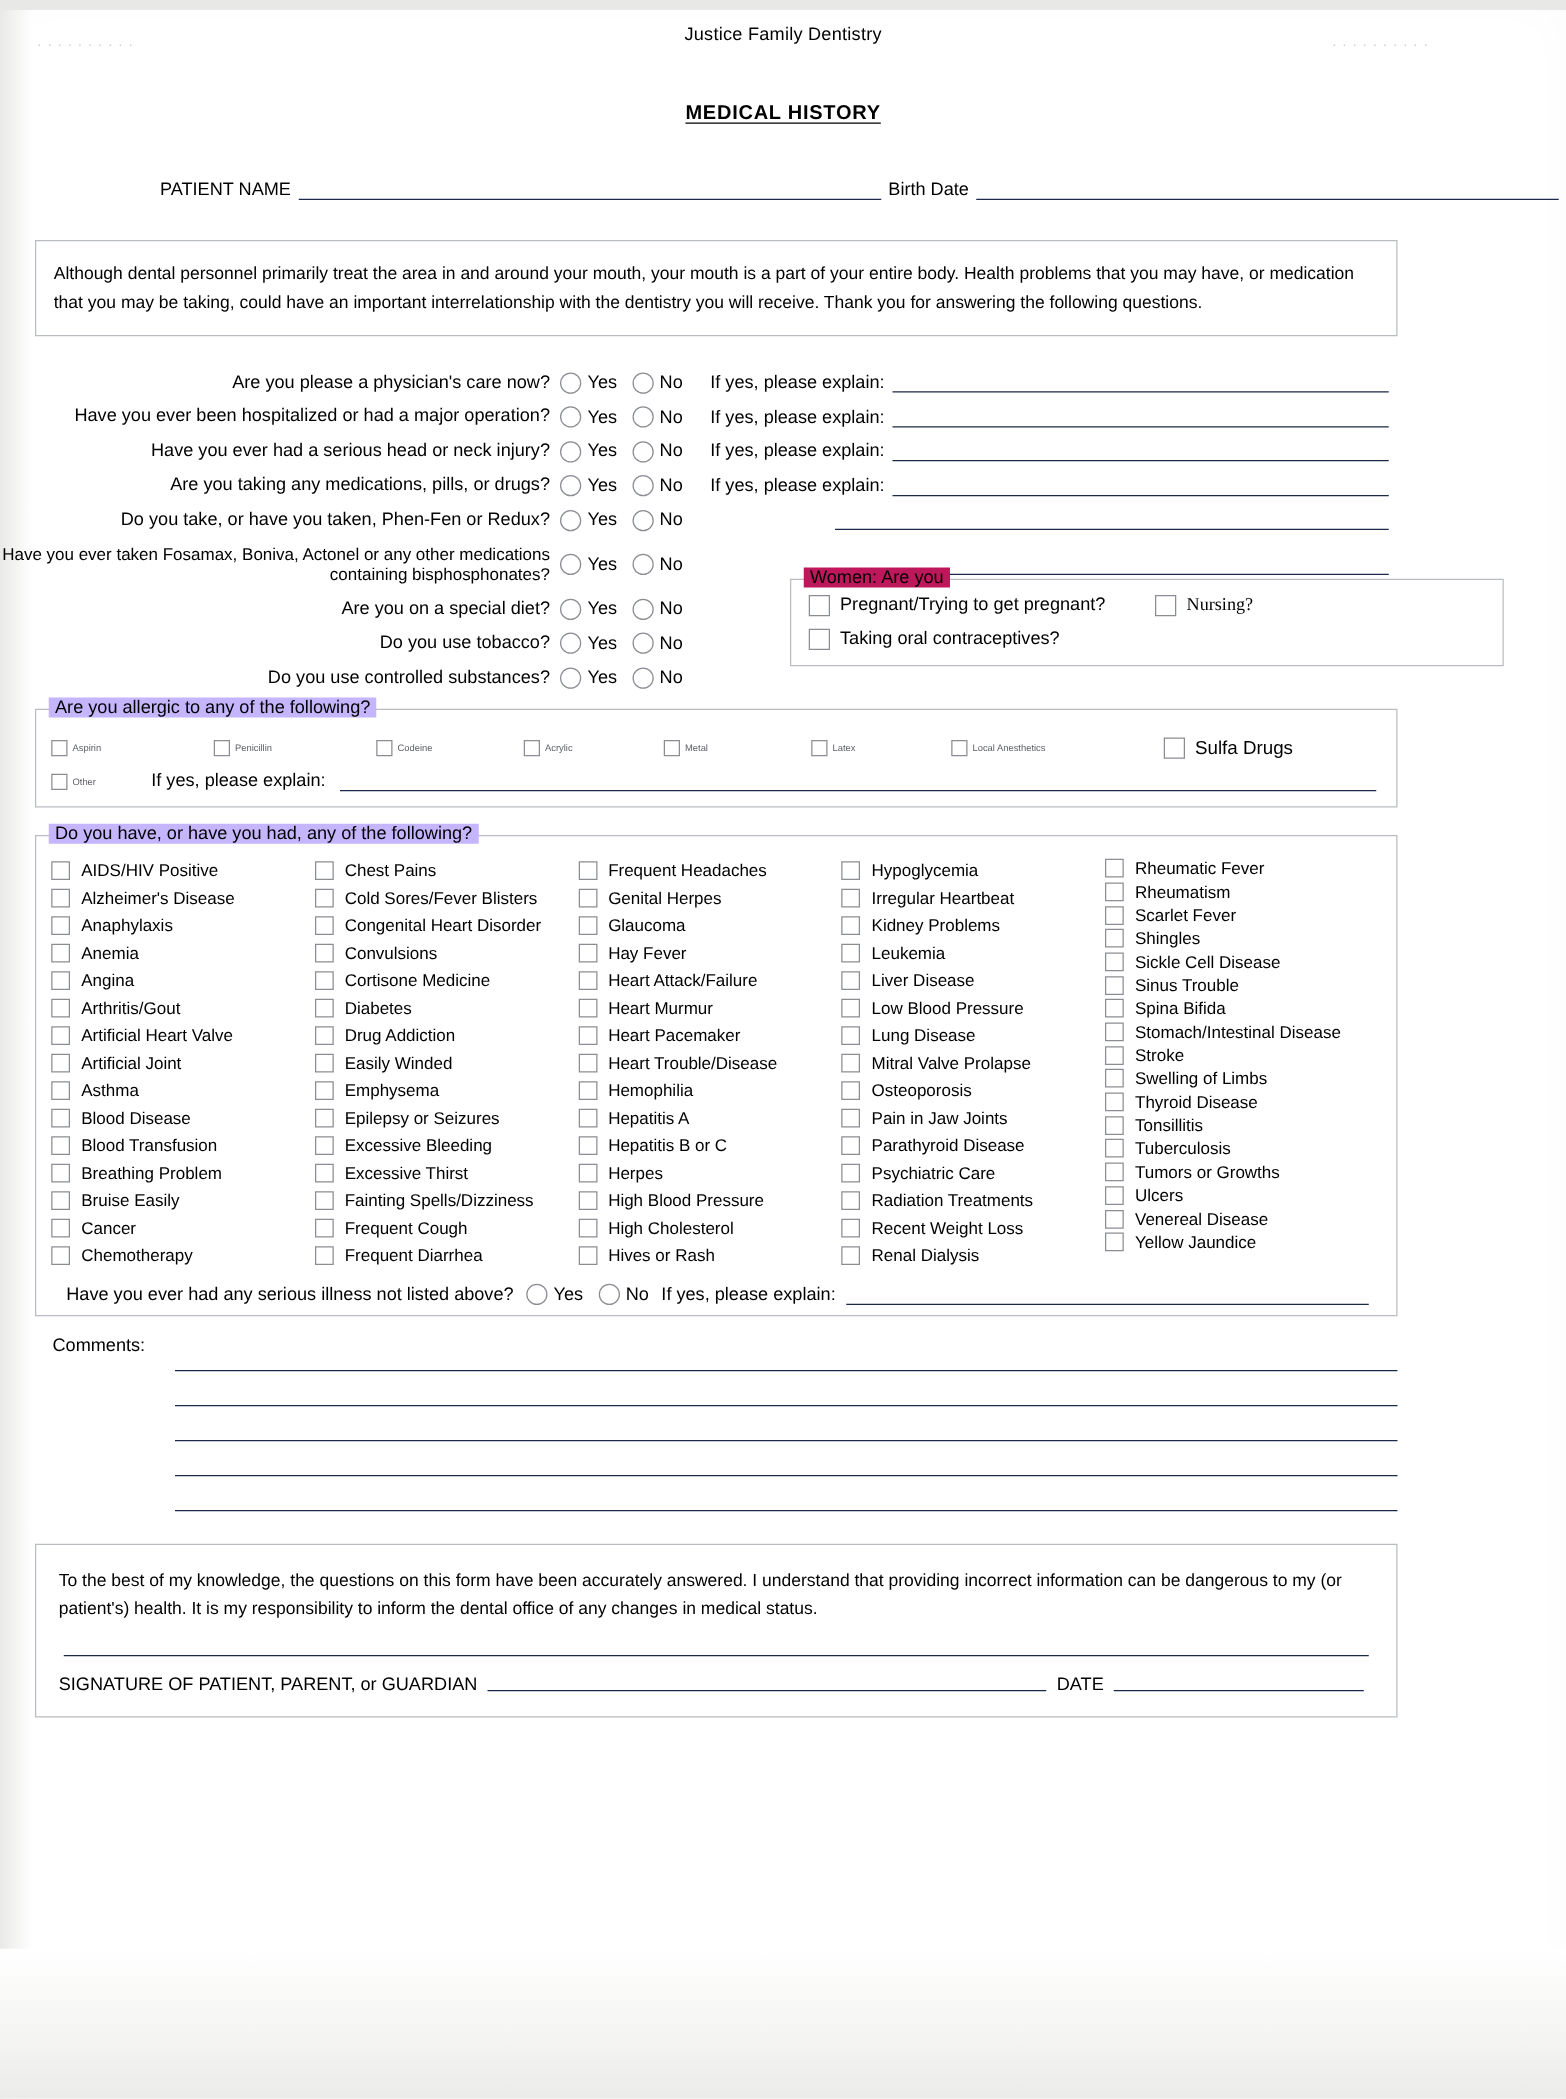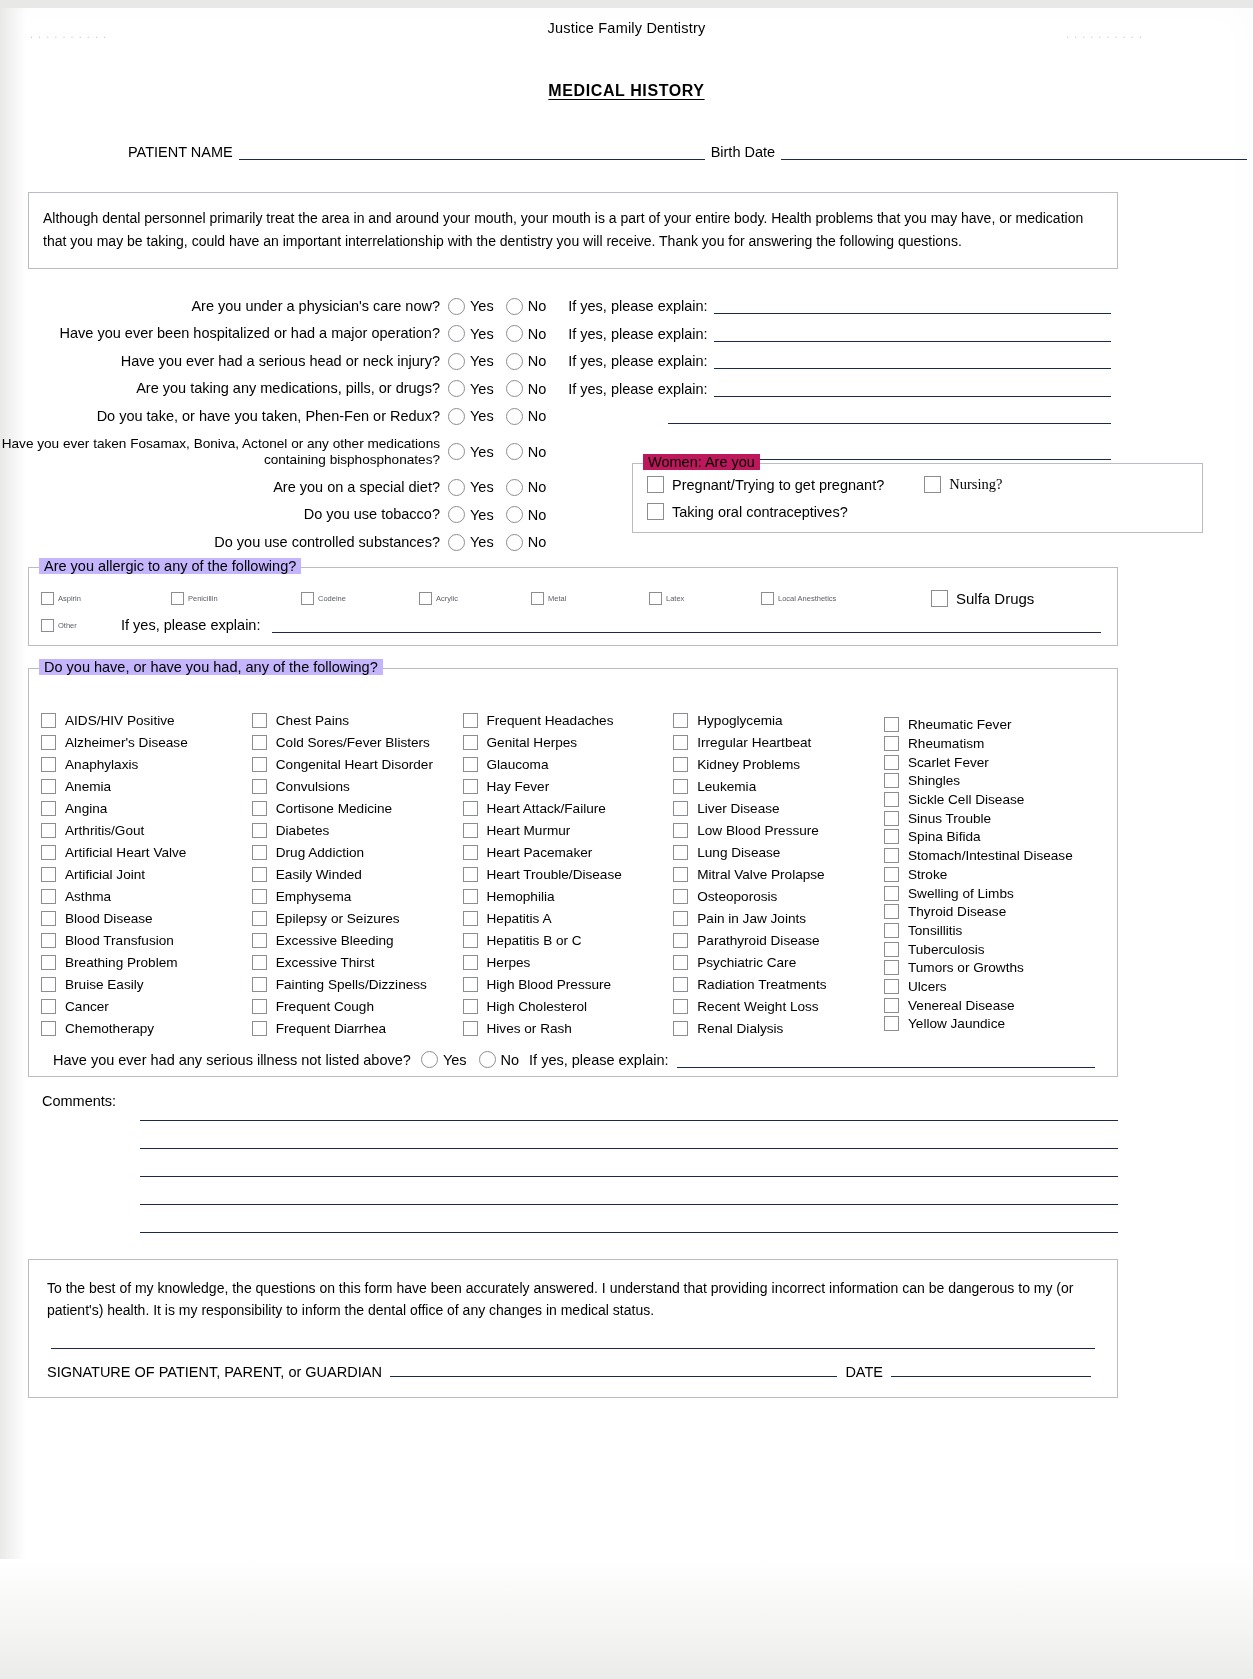--- a/index.html
+++ b/index.html
@@ -132,21 +132,21 @@
     font-size: 14.5px;
   }
   .cb {
     width: 15px; height: 15px;
     border: 1.2px solid #8a8d92;
     display: inline-block;
     margin-right: 8px;
     vertical-align: -2px;
   }
   .women-row { display: flex; align-items: center; margin-bottom: 10px; }
-  .women-row .item { display: flex; align-items: center; }
+  .women-row .item { display: flex; }
   .women-row .item.nursing { margin-left: 40px; font-family: Liberation Serif, serif; }
   
   .fieldset {
     margin: 12px 135px 0 28px;
     border: 1px solid #b9bcc0;
     position: relative;
     padding: 16px 12px 12px 12px;
     font-size: 14.5px;
   }
   .legend {
@@ -166,23 +166,22 @@
     align-items: center;
     font-size: 7.5px;
     color: #5d6066;
   }
   .allergy-item .cb { width: 11px; height: 11px; margin-right: 4px; }
   .allergy-item.big { font-size: 15px; color: #000; }
   .allergy-item.big .cb { width: 15px; height: 15px; margin-right: 8px; }
   
   .cond-grid {
     display: flex;
-    margin-top: 24px;
+    margin-top: 0;
     font-size: 13.6px;
-    align-items: center;
   }
   .cond-col { flex: 1; padding-right: 6px; }
   .cond-col.c5 { flex: 1.05; }
   .cond-item {
     display: flex;
     align-items: center;
     height: 22px;
   }
   .cond-item .cb {
     width: 13px; height: 13px;
@@ -274,21 +273,21 @@
       <span class="rule"></span>
       <span class="lbl">Birth Date</span>
       <span class="rule"></span>
     </div>
 
     <div class="intro-box">Although dental personnel primarily treat the area in and around your mouth, your mouth is a part of your entire body.  Health problems that you may have, or medication that you may be taking, could have an important interrelationship with the dentistry you will receive.  Thank you for answering the following questions.</div>
 
     <div class="qblock">
 
       <div class="qrow">
-        <div class="qtext">Are you under a physician's care now?</div>
+        <div class="qtext">Are you please a physician's care now?</div>
         <div class="yn">
           <span class="opt">
               <span class="radio"></span>
               <span>Yes</span>
             </span>
           <span class="opt">
               <span class="radio"></span>
               <span>No</span>
             </span>
         </div>

